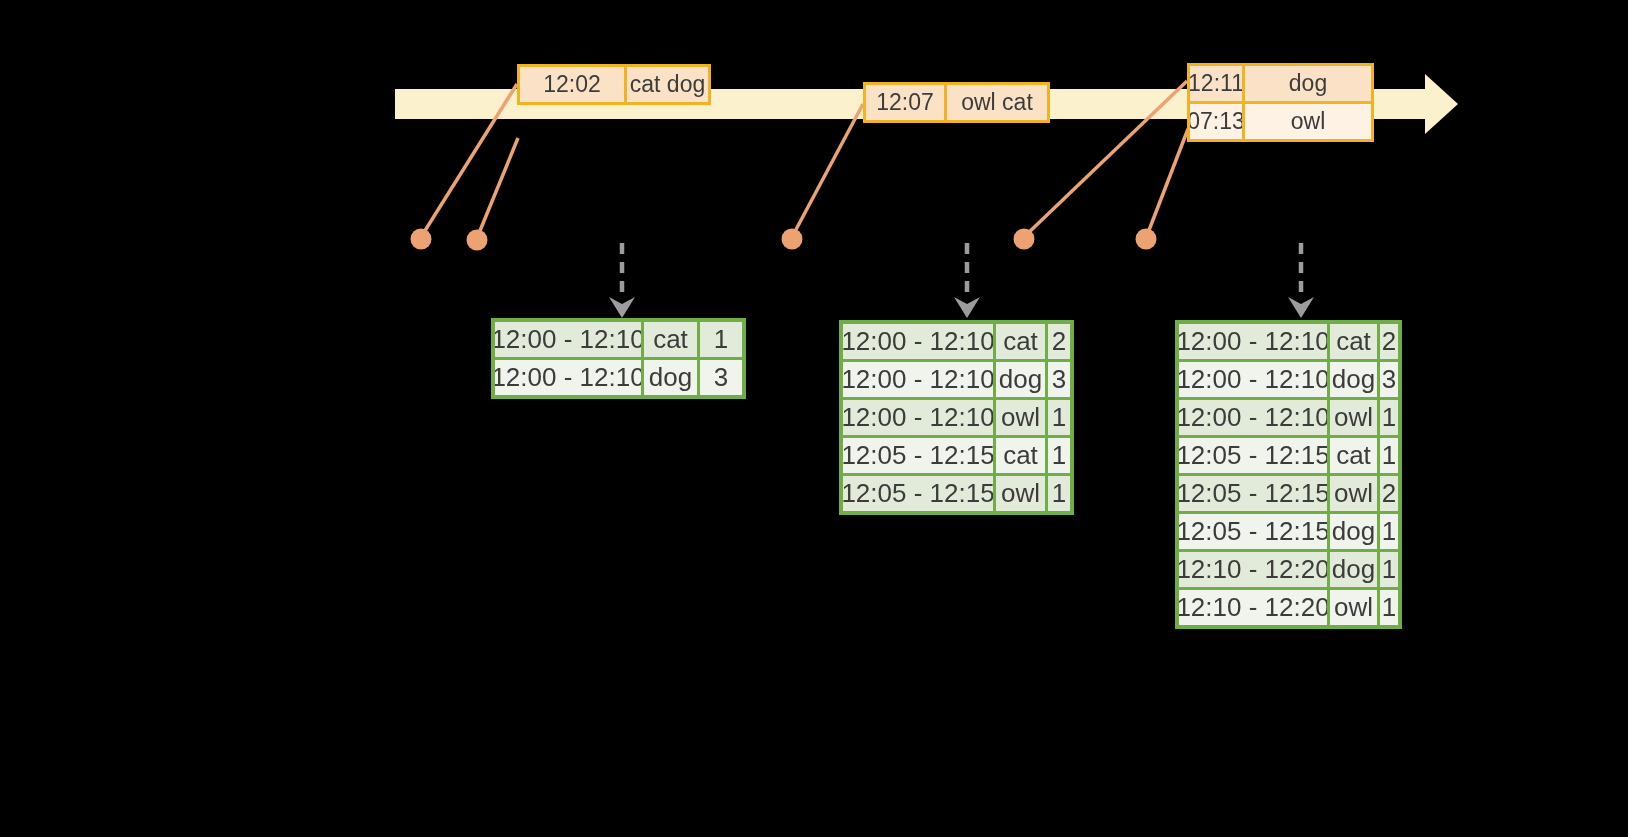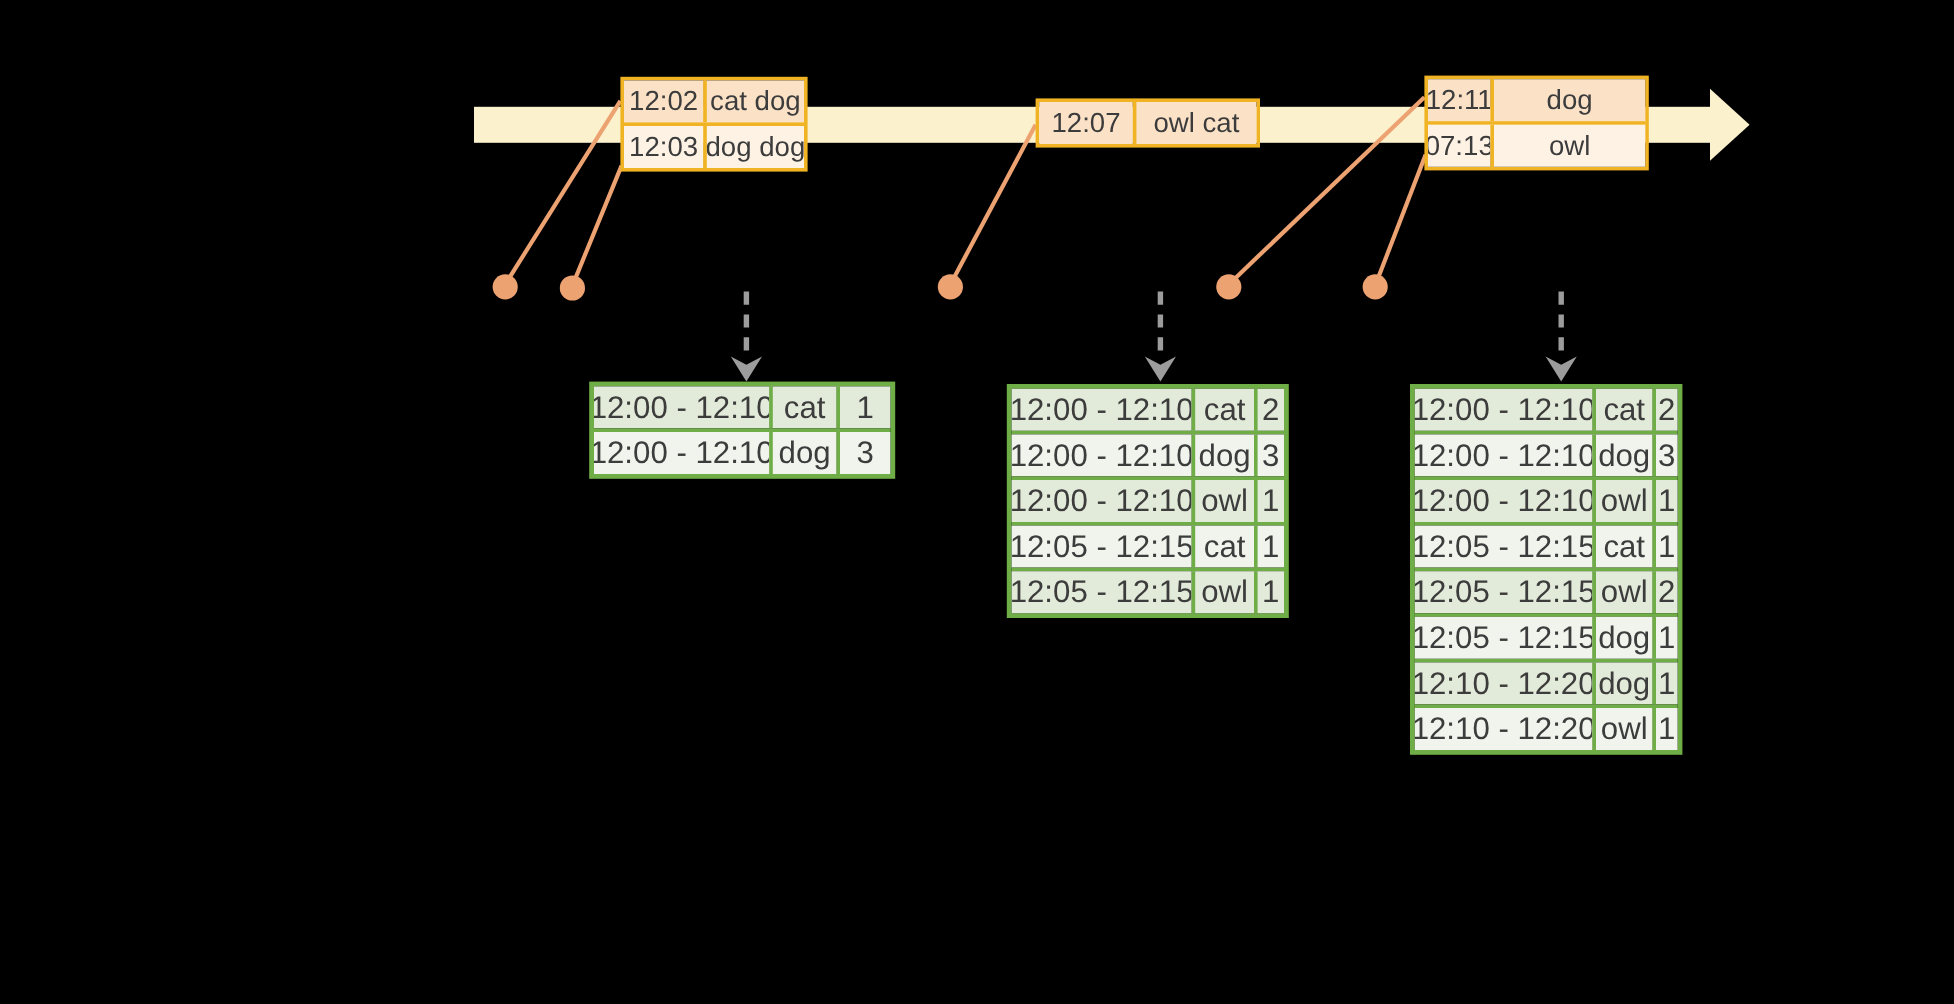--- a/index.html
+++ b/index.html
@@ -23,21 +23,21 @@
   .trow{display:flex}
   .tcell{display:flex;align-items:center;justify-content:center;height:35px;overflow:hidden;white-space:nowrap}
 
   .etable{border:3px solid var(--event_border)}
   .etable .trow{border-top:3px solid var(--event_border)}
   .etable .trow:first-child{border-top:none}
   .etable .tcell{font-size:23px;border-left:3px solid var(--event_border)}
   .etable .tcell:first-child{border-left:none}
   .etable .trow:nth-child(odd) .tcell{background:var(--event_row_odd)}
   .etable .trow:nth-child(even) .tcell{background:var(--event_row_even)}
-  .et1{left:517px;top:64px}  .et1 .c0{width:66px}  .et1 .c1{width:84px}
+  .et1{left:517px;top:64px}  .et1 .c0{width:104px}  .et1 .c1{width:84px}
   .et2{left:863px;top:82px}  .et2 .c0{width:78px}  .et2 .c1{width:103px}
   .et3{left:1187px;top:63px} .et3 .c0{width:52px}  .et3 .c1{width:129px}
 
   .gtable{border:4px solid var(--result_border)}
   .gtable .trow{border-top:3px solid var(--result_border)}
   .gtable .trow:first-child{border-top:none}
   .gtable .tcell{font-size:26px;border-left:3px solid var(--result_border)}
   .gtable .tcell:first-child{border-left:none}
   .gtable .trow:nth-child(odd) .tcell{background:var(--result_row_odd)}
   .gtable .trow:nth-child(even) .tcell{background:var(--result_row_even)}
@@ -71,24 +71,20 @@
     <line class="trig" x1="967" y1="243" x2="967" y2="298"></line>
     <polygon class="trig-head" points="954,297 967,318 980,297 967,304"></polygon>
     <line class="trig" x1="1301" y1="243" x2="1301" y2="298"></line>
     <polygon class="trig-head" points="1288,297 1301,318 1314,297 1301,304"></polygon>
   </svg>
 
   <div class="dtable etable et1">
       <div class="trow">
         <div class="tcell c0">12:02</div>
         <div class="tcell c1">cat dog</div>
-      </div>
-      <div class="trow">
-        <div class="tcell c0">12:03</div>
-        <div class="tcell c1">dog dog</div>
       </div>
     </div>
   <div class="dtable etable et2">
       <div class="trow">
         <div class="tcell c0">12:07</div>
         <div class="tcell c1">owl cat</div>
       </div>
     </div>
   <div class="dtable etable et3">
       <div class="trow">

